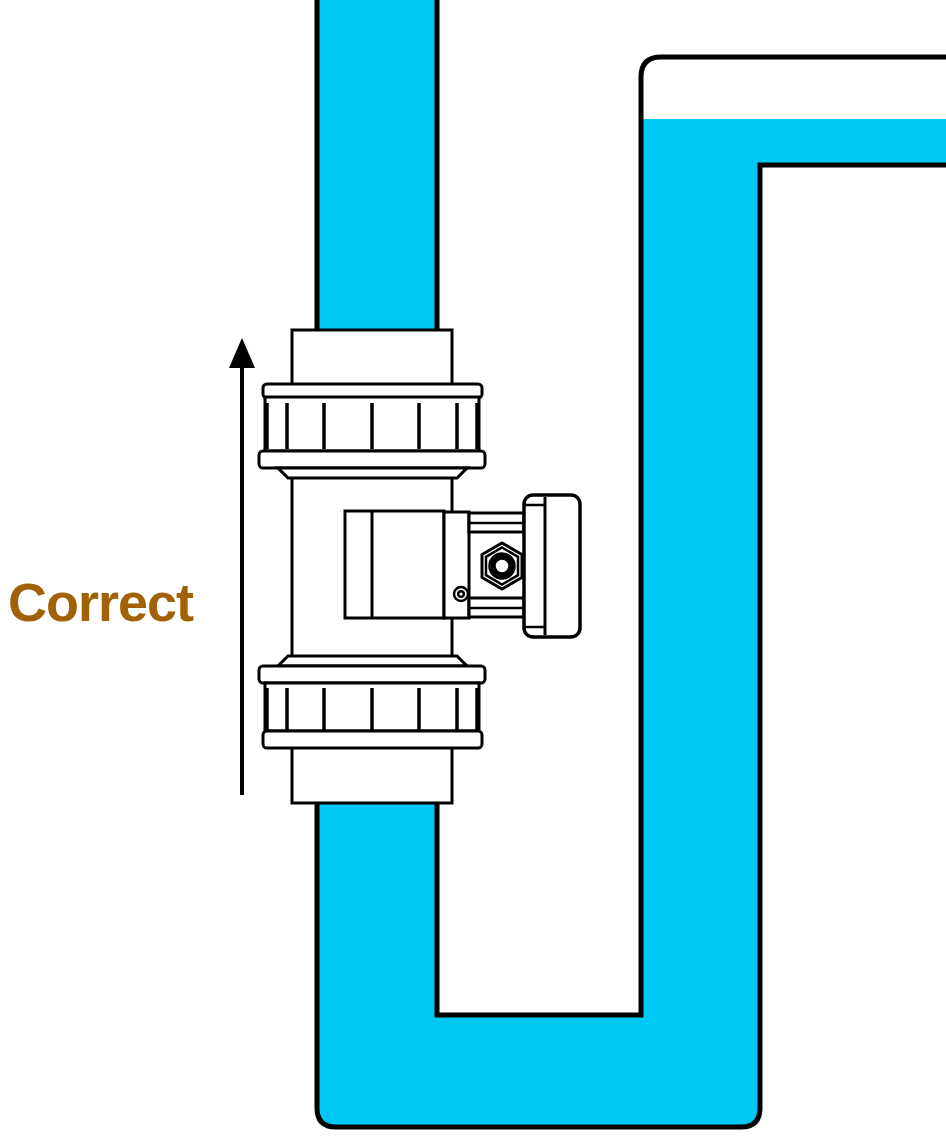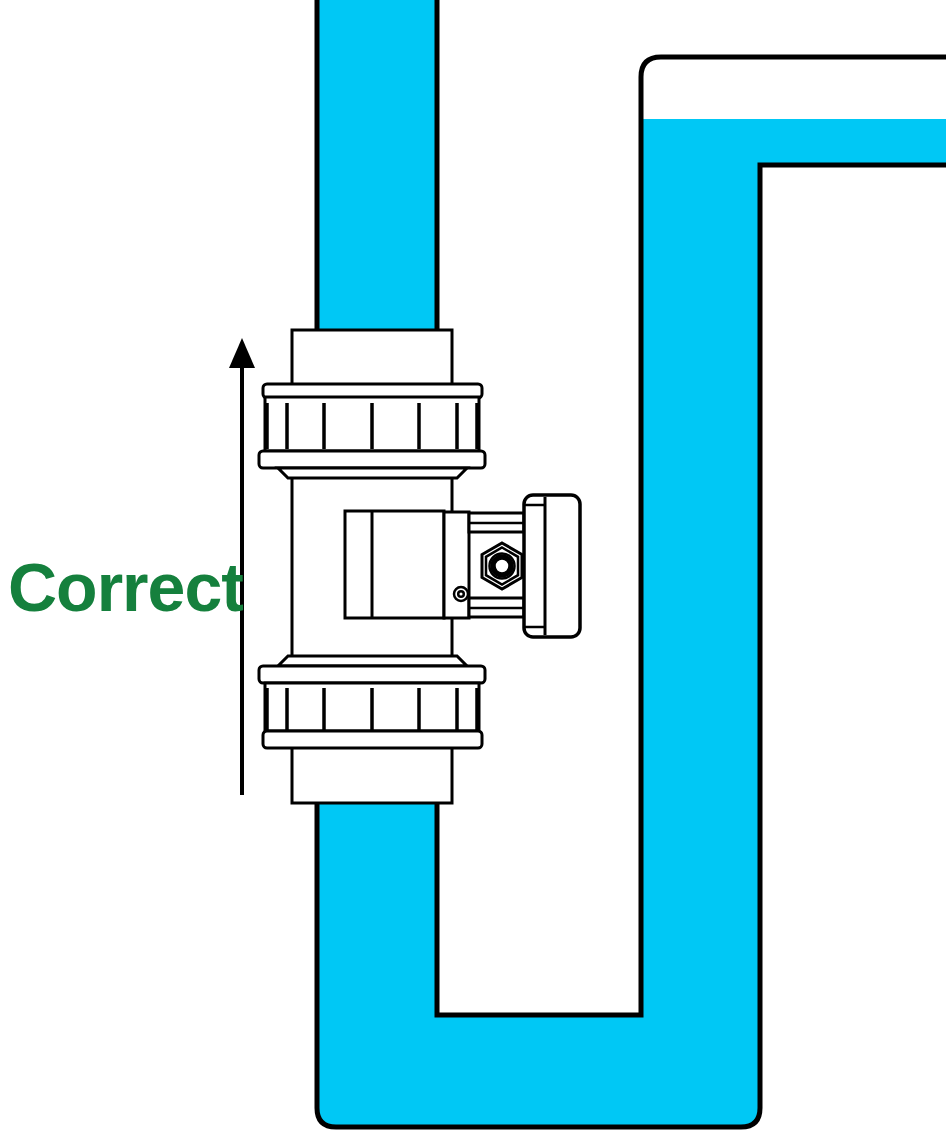--- a/index.html
+++ b/index.html
@@ -28,25 +28,25 @@
   
   .ln  { fill: none; stroke: #000000; stroke-width: 3; }
   .ln5 { fill: none; stroke: #000000; stroke-width: 5; }
   .wh  { fill: #ffffff; stroke: #000000; stroke-width: 3; }
   .wh35{ fill: #ffffff; stroke: #000000; stroke-width: 3.5; }
   .rib { fill: none; stroke: #000000; stroke-width: 3.5; }
   .thin{ fill: none; stroke: #000000; stroke-width: 2.5; }
   .label-correct {
     position: absolute;
     left: 8px;
-    top: 548px;
-    font-size: 68px;
+    top: 571px;
+    font-size: 54px;
     font-weight: 700;
     letter-spacing: -1px;
-    color: #15803d;
+    color: #a16207;
     white-space: nowrap;
   }
 </style>
 </head>
 <body>
 
 <div class="canvas">
 
   <svg class="diagram" width="946" height="1136" viewBox="0 0 946 1136">
 

